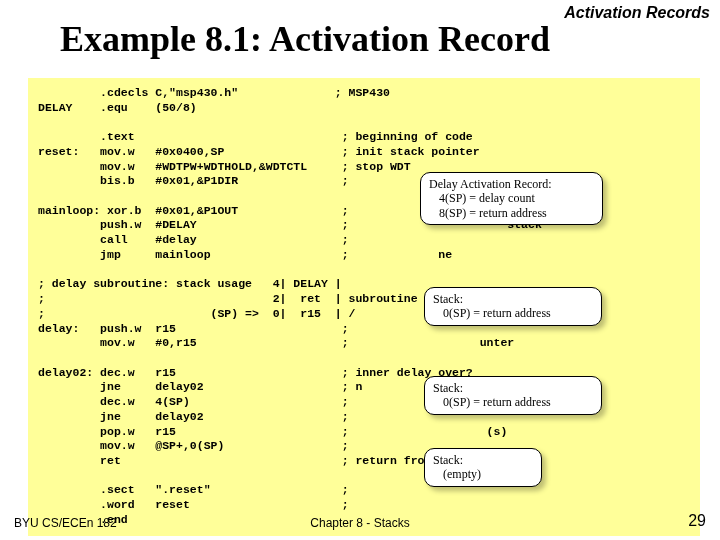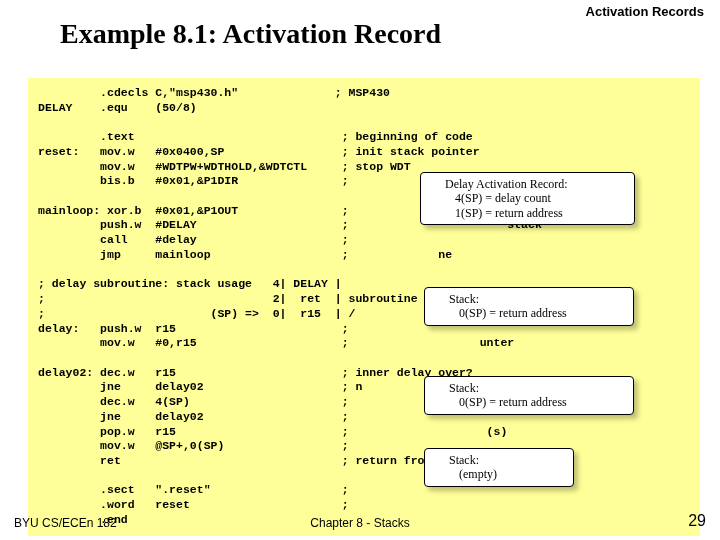--- a/index.html
+++ b/index.html
@@ -7,29 +7,30 @@
     width: 720px;
     height: 540px;
     font-family: Arial, Helvetica, sans-serif;
     background: #fff;
     position: relative;
     overflow: hidden;
   }
   .hdr {
     position: absolute;
     top: 4px;
-    right: 16px;
-    font-size: 13px;
+    right: 10px;
+    font-size: 16px;
     font-weight: bold;
+    font-style: italic;
   }
   .title {
     position: absolute;
     top: 18px;
     left: 60px;
-    font-size: 28px;
+    font-size: 36px;
     font-weight: bold;
     font-family: "Times New Roman", serif;
   }
   .codeblock {
     position: absolute;
     top: 78px;
     left: 28px;
     right: 20px;
     background: #ffff99;
     padding: 8px 10px 8px 10px;
@@ -37,22 +38,22 @@
     font-size: 11.5px;
     font-weight: bold;
     line-height: 1.28;
     color: #000;
     white-space: pre;
   }
   .callout {
     position: absolute;
     background: #fff;
     border: 1.5px solid #000;
-    border-radius: 4px;
-    padding: 4px 24px;
+    border-radius: 10px;
+    padding: 4px 8px;
     font-family: "Times New Roman", serif;
     font-size: 12px;
     line-height: 1.2;
     box-shadow: 4px 4px 5px rgba(0,0,0,0.25);
   }
   .callout .ctitle { display:block; }
   .callout .cline { display:block; margin-left: 10px; }
   .footer-left {
     position: absolute;
     bottom: 10px;
@@ -107,21 +108,21 @@
          mov.w   @SP+,0(SP)                 ;
          ret                                ; return from subroutine
 
          .sect   ".reset"                   ;
          .word   reset                      ;
          .end</div>
 
 <div class="callout" style="top:172px; left:420px; width:165px;">
   <span class="ctitle">Delay Activation Record:</span>
   <span class="cline">4(SP) = delay count</span>
-  <span class="cline">1(SP) = return address</span>
+  <span class="cline">8(SP) = return address</span>
 </div>
 
 <div class="callout" style="top:287px; left:424px; width:160px;">
   <span class="ctitle">Stack:</span>
   <span class="cline">0(SP) = return address</span>
 </div>
 
 <div class="callout" style="top:376px; left:424px; width:160px;">
   <span class="ctitle">Stack:</span>
   <span class="cline">0(SP) = return address</span>

